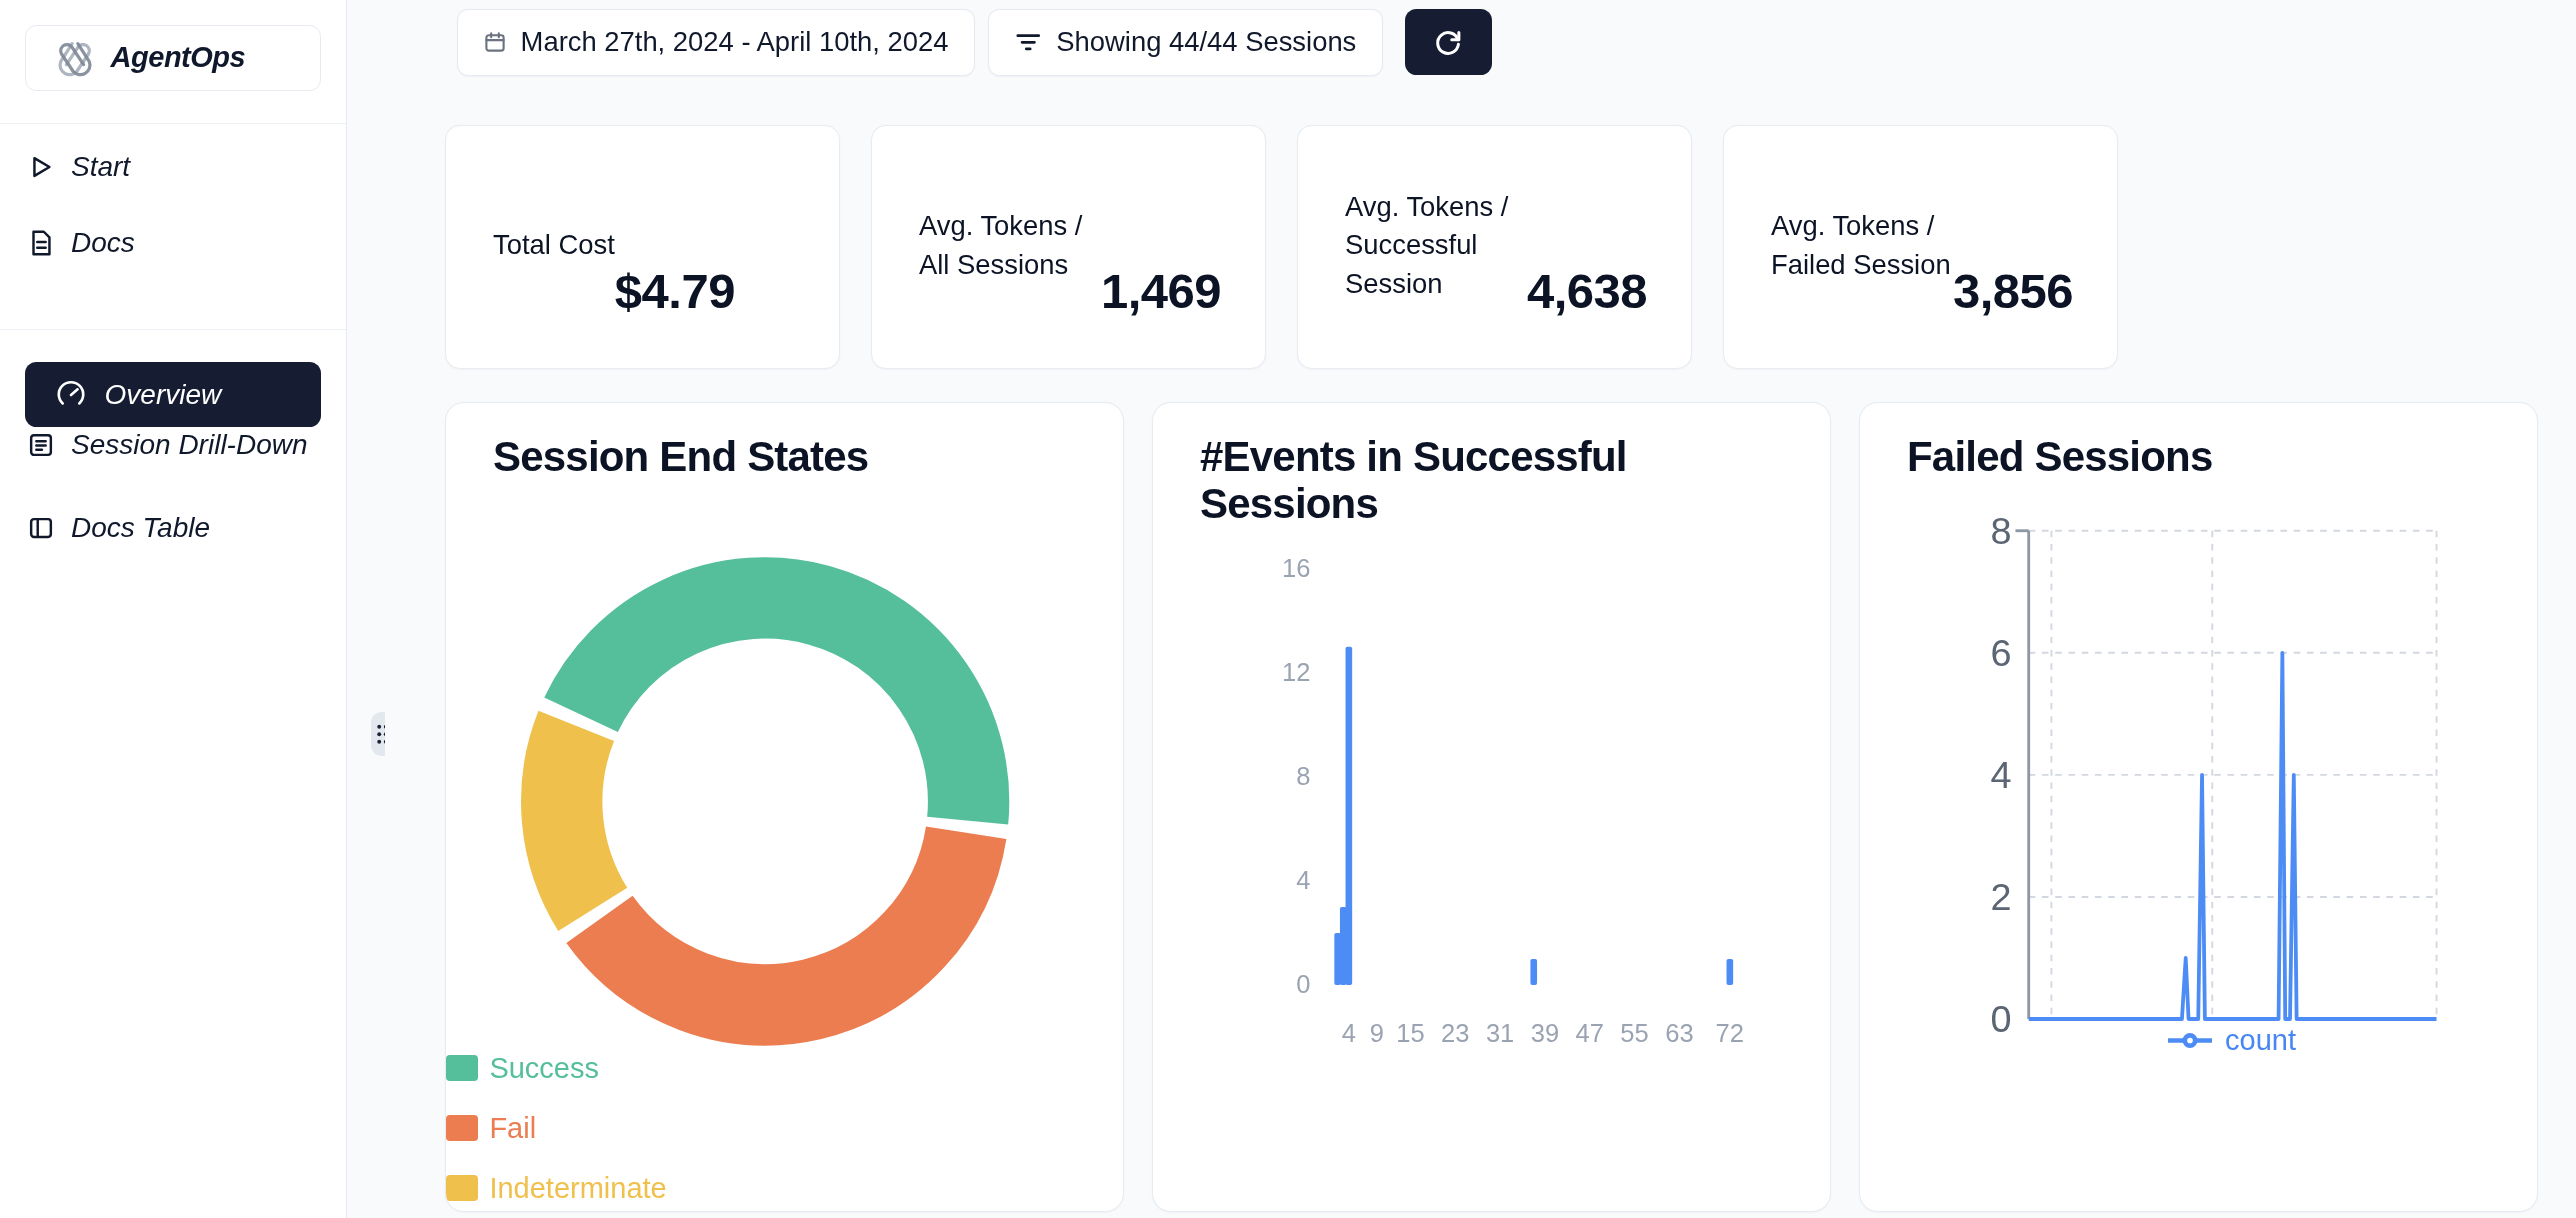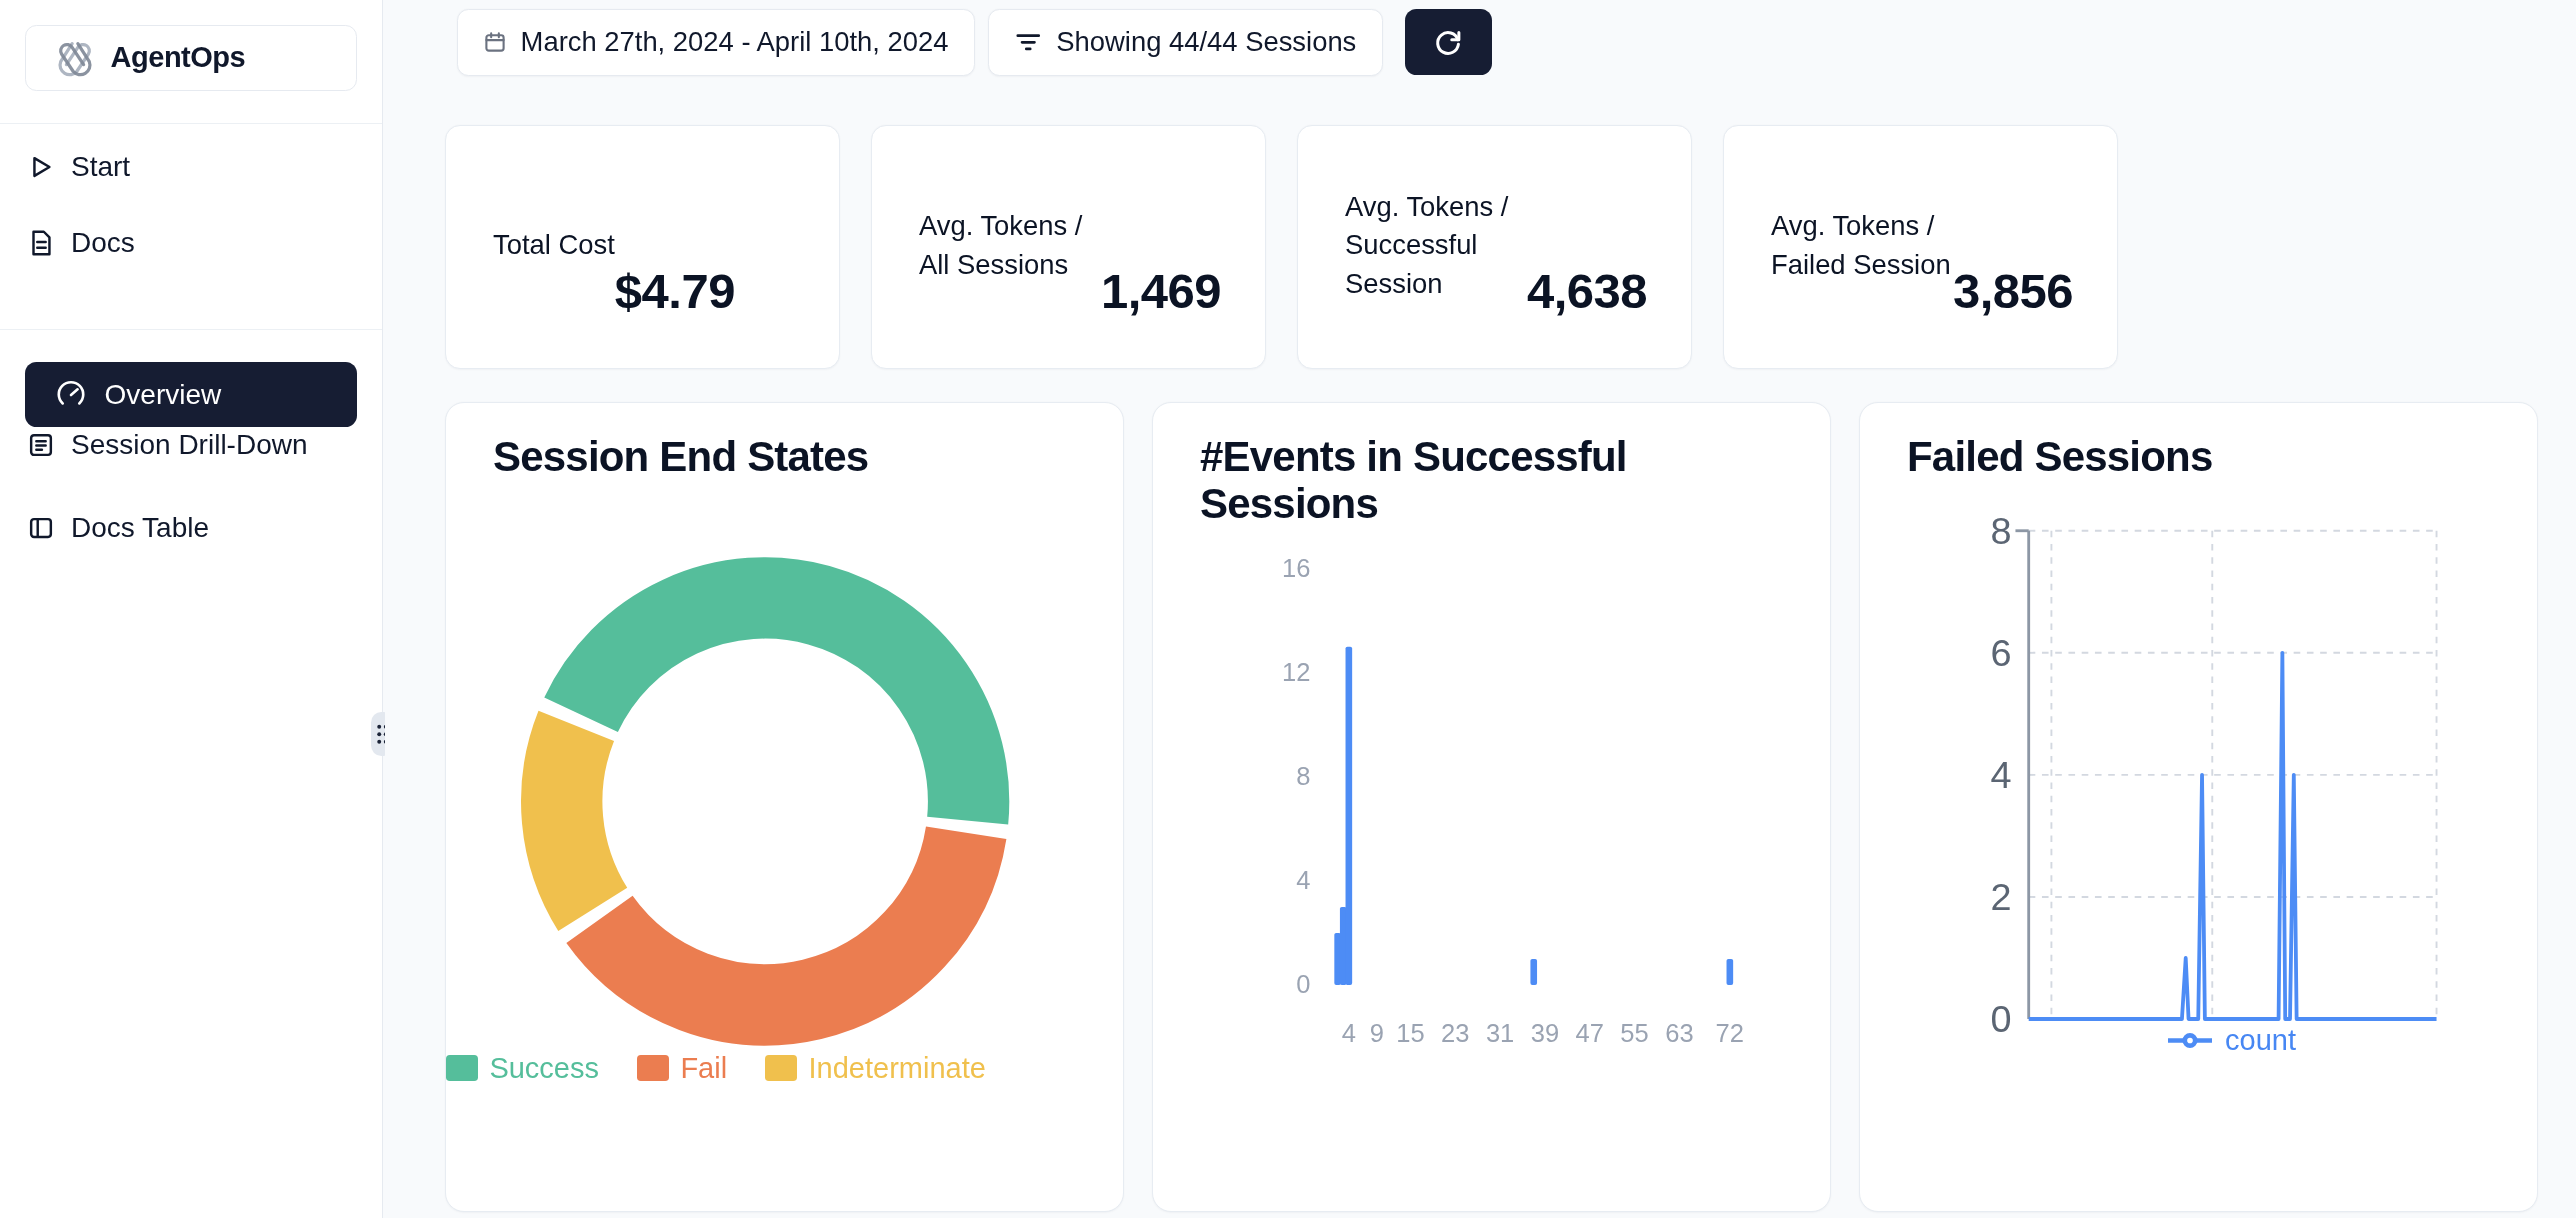--- a/index.html
+++ b/index.html
@@ -1,21 +1,21 @@
 <!DOCTYPE html>
 <html style="font-size:15px"><head>
 <meta charset="utf-8">
 <style>
   * { margin:0; padding:0; box-sizing:border-box; }
   html,body { width:2576px; height:1219px; }
   body { font-family:"Liberation Sans","DejaVu Sans",sans-serif; background:#F8FAFC; color:#0F172A; }
   #app { position:relative; width:2576px; height:1219px; overflow:hidden; }
 
   
-  .sidebar { position:absolute; left:0; top:0; width:383px; height:100%; background:#FFFFFF; border-right:1.9px solid #E6EAF0; }
+  .sidebar { position:absolute; left:0; top:0; width:347px; height:100%; background:#FFFFFF; border-right:1.9px solid #E6EAF0;font-style:italic; }
   .logo-card { margin:24.6px; height:66px; border:1.9px solid #E6EAF0; border-radius:11.4px; display:flex; align-items:center; padding-left:28px; gap:15px; background:#fff; }
   .logo-text { font-size:29px; font-weight:700; letter-spacing:-0.5px; color:#10182B; }
   .side-divider { height:1.9px; background:#ECF0F4; width:100%; }
   .nav-row { display:flex; align-items:flex-start; gap:14px; padding-left:25px; height:76px; font-size:28px; color:#10182B; cursor:pointer; }
   .nav-row .ic { width:32px; height:32px; flex:0 0 auto; display:flex; align-items:center; justify-content:center; }
   .nav-pill { margin:32px 24.6px 1.9px 24.6px; height:65px; border-radius:11.4px; background:#161D33; color:#FFFFFF; display:flex; align-items:center; gap:18px; padding-left:30px; font-size:28px; font-weight:500; cursor:pointer; }
   .nav-pill .ic { width:32px; height:32px; display:flex; align-items:center; justify-content:center; }
   .row-session { height:83px; }
   .row-pivot { height:66px; }
   .grip { position:absolute; left:371px; top:712px; width:23px; height:44px; border-radius:10.4px; background:#E3E8EF; display:flex; align-items:center; justify-content:center; cursor:col-resize; }
@@ -30,21 +30,21 @@
   .stats-row { display:flex; gap:31px; margin-top:49px; }
   .stat-card { width:395px; height:244px; background:#fff; border:1.9px solid #E7ECF2; border-radius:15px; box-shadow:0 0.9px 1.9px rgba(15,23,42,0.04); padding:47px 44px 49px 47px; display:flex; flex-direction:row;align-items:center; }
   .stat-label { font-size:27.4px; font-weight:500; line-height:1.4; color:#0B1324; max-width:293px; }
   .stat-value { margin-top:auto; font-size:49px; font-weight:800; letter-spacing:-0.5px; color:#0B1324; }
 
   .charts-row { display:flex; gap:28px; margin-top:33px; }
   .chart-card { position:relative; width:679px; height:810px; background:#fff; border:1.9px solid #E7ECF2; border-radius:19px; box-shadow:0 0.9px 1.9px rgba(15,23,42,0.04); overflow:hidden; }
   .chart-title { position:absolute; left:47px; top:30px; font-size:42px; font-weight:800; letter-spacing:-0.8px; color:#0B1324; line-height:1.12; max-width:549px; }
   .chart-svg { position:absolute; left:0; top:0; }
 
-  .donut-legend { position:absolute; left:0; right:0; top:649px; display:flex; gap:38px; }
+  .donut-legend { position:absolute; left:0; right:0; top:649px; display:flex; justify-content:center; gap:27px;flex-direction:column; }
   .legend-item { display:flex; align-items:center; gap:11.4px; font-size:29px; font-weight:500; }
   .legend-swatch { width:32px; height:26.5px; border-radius:3.8px; display:inline-block; }
 
   .line-legend { position:absolute; left:168px; width:408px; top:621px; display:flex; justify-content:center; align-items:center; gap:13.2px; font-size:29px; font-weight:500; color:#4787F3; }
 </style>
 </head>
 <body>
 
 <div id="app">
 

